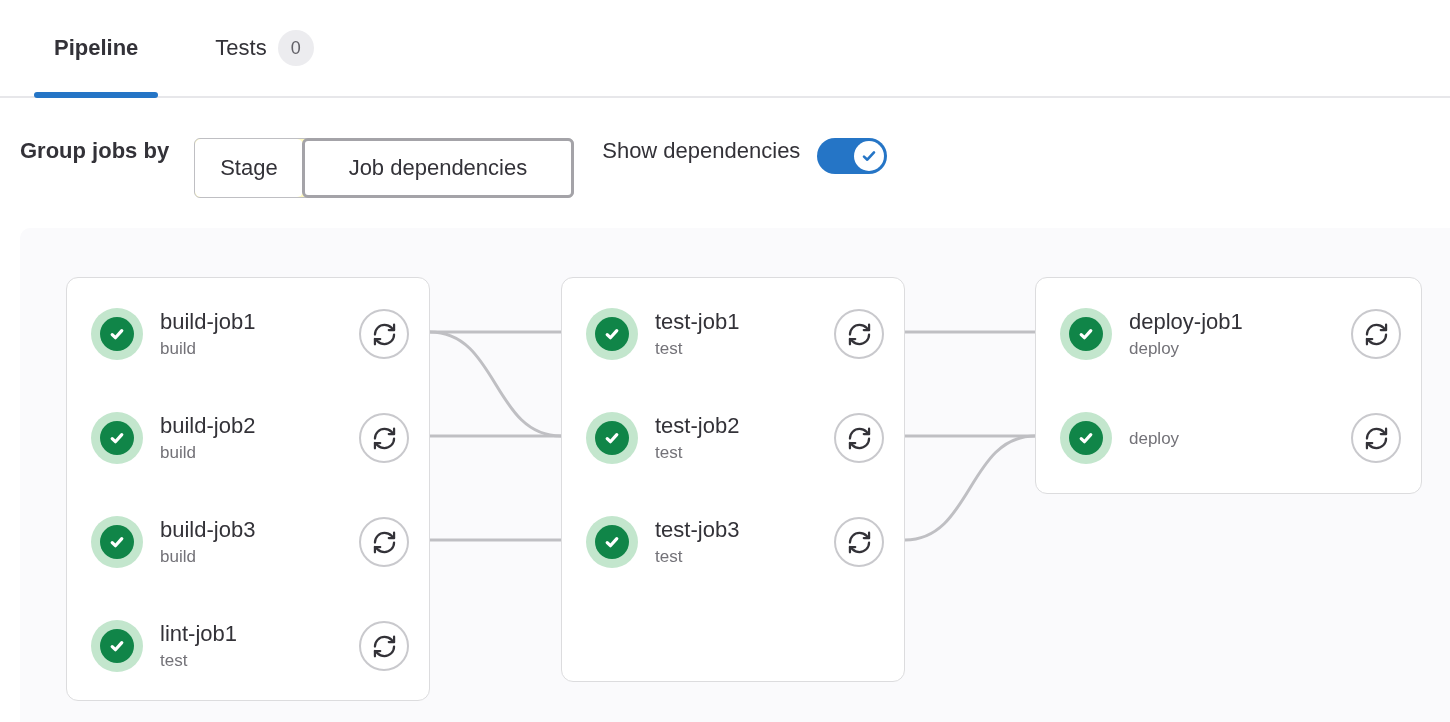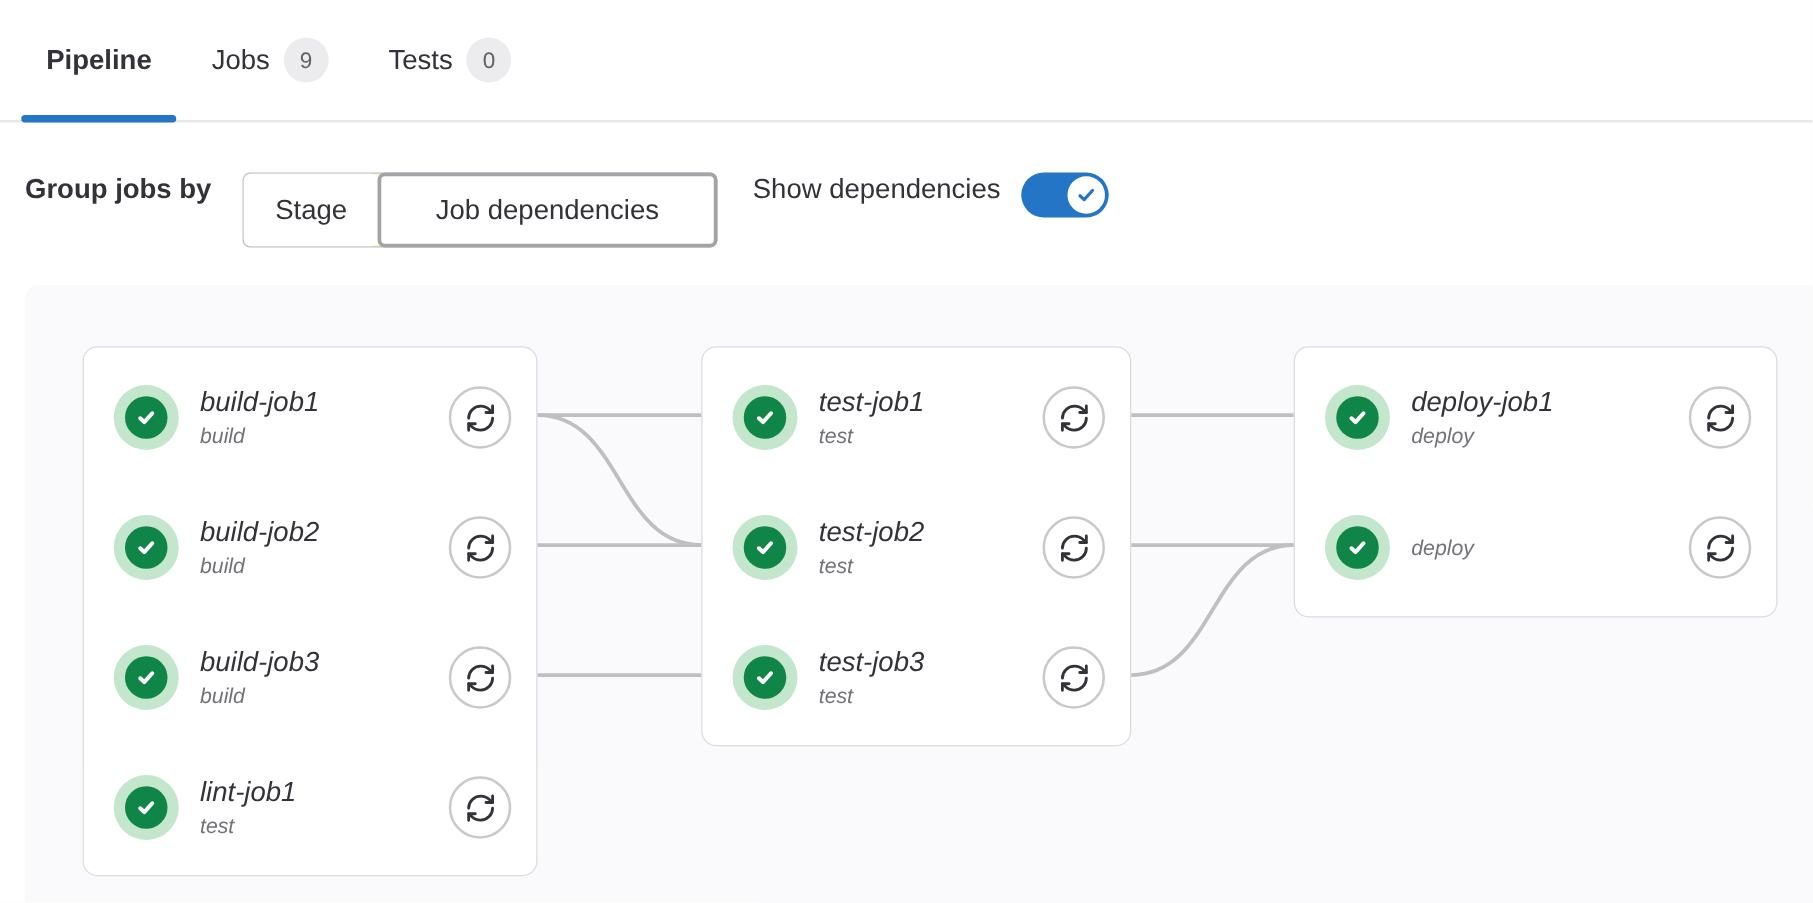--- a/index.html
+++ b/index.html
@@ -12,21 +12,22 @@
     overflow: hidden;
     position: relative;
   }
 
   
   .tabbar {
     display: flex;
     align-items: stretch;
     height: 98px;
     border-bottom: 2px solid #e7e7ea;
-    padding-left: 17px;
+    padding-left: 34px;
+    gap: 29px;
   }
   .tab {
     position: relative;
     display: flex;
     align-items: center;
     padding: 0 20px;
     margin-right: 8px;
     font-size: 22px;
     color: #333238;
     cursor: pointer;
@@ -110,24 +111,23 @@
     border-radius: 10px 0 0 0;
   }
   .lines-svg { position: absolute; left: 0; top: 0; }
 
   .job-card {
     position: absolute;
     background: #ffffff;
     border: 1px solid #dcdcde;
     border-radius: 12px;
     padding-top: 4px;
-    font-style: italic;
   }
   .card-0 { left: 46px;   top: 49px; width: 364px; height: 424px; }
-  .card-1 { left: 541px;  top: 49px; width: 344px; height: 320px; }
+  .card-1 { left: 541px;  top: 49px; width: 344px; height: 405px; }
   .card-2 { left: 1015px; top: 49px; width: 387px; height: 217px; }
 
   .job-row {
     height: 104px;
     display: flex;
     align-items: center;
     padding: 0 20px 0 24px;
   }
   .status {
     width: 52px; height: 52px;
@@ -164,24 +164,20 @@
 </style>
 </head>
 <body>
 
 <div class="tabbar" id="tabs">
   <div class="tab active">
     <span class="tab-label">Pipeline</span>
 
   </div>
 
-  <div class="tab">
-    <span class="tab-label">Jobs</span>
-    <span class="tab-badge">9</span>
-  </div>
 
   <div class="tab">
     <span class="tab-label">Tests</span>
     <span class="tab-badge">0</span>
   </div>
 </div>
 
 <div class="controls">
   <span class="controls-label">Group jobs by</span>
 

